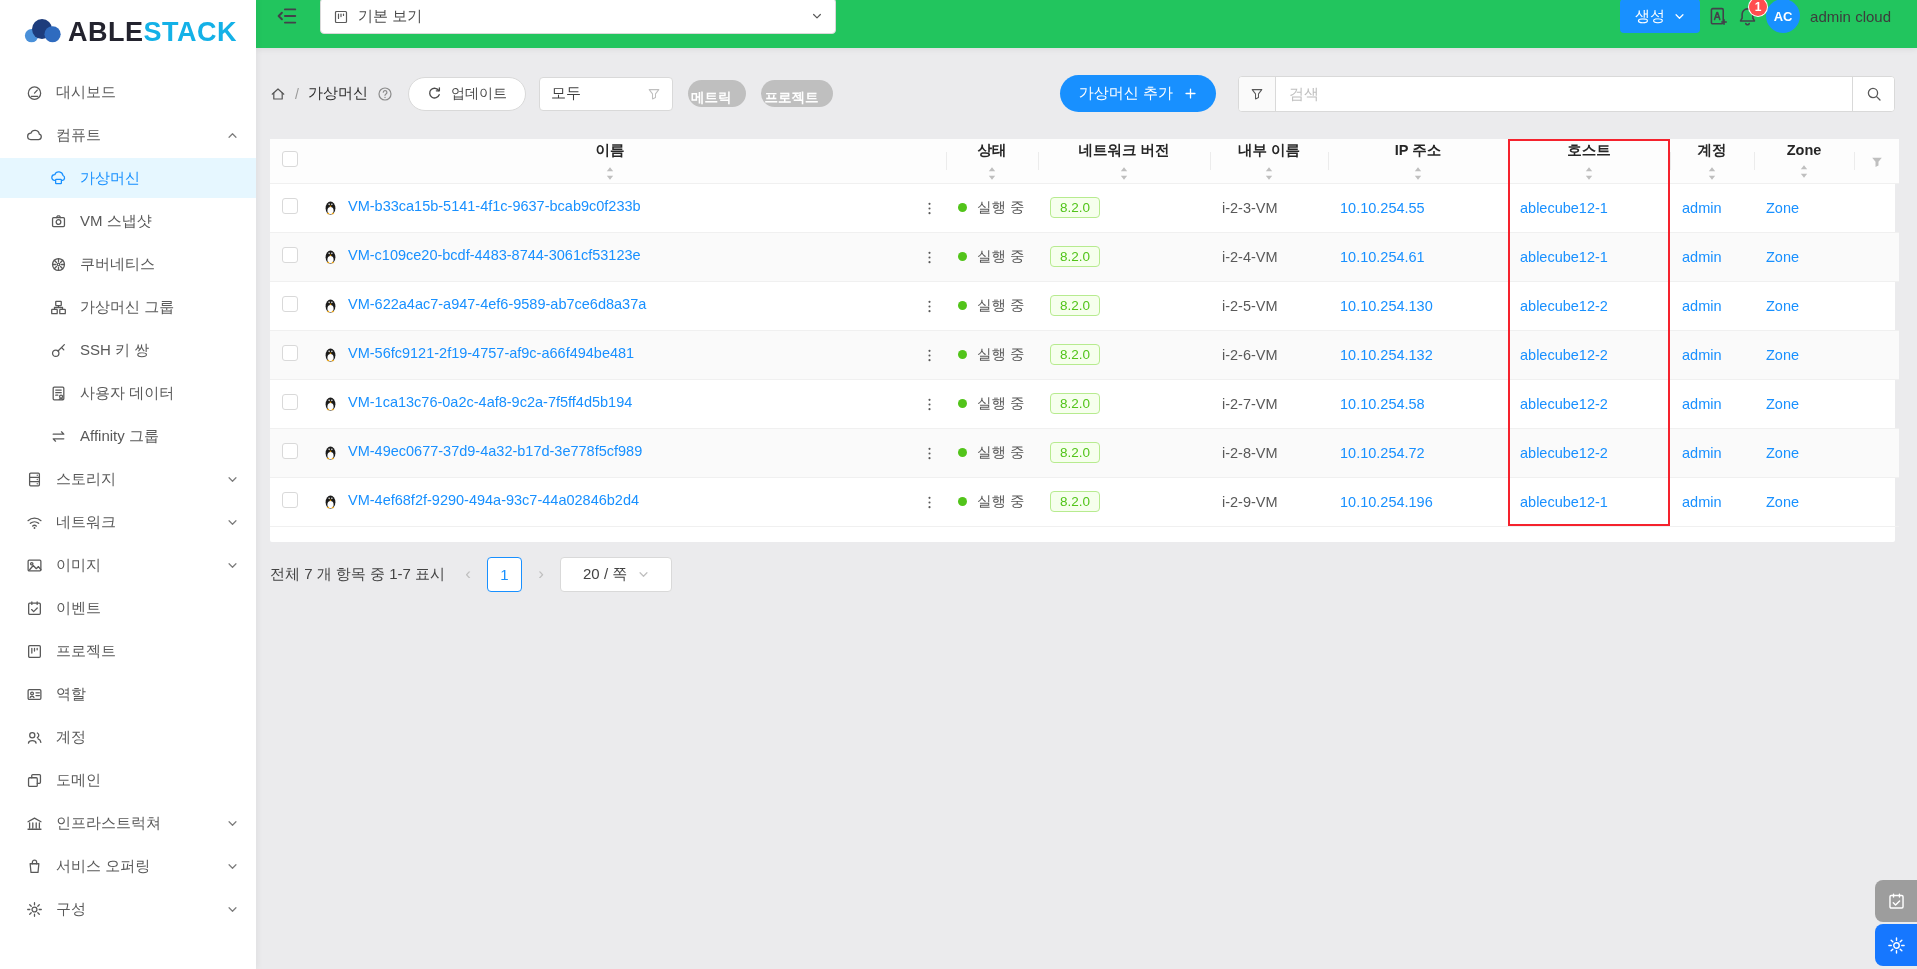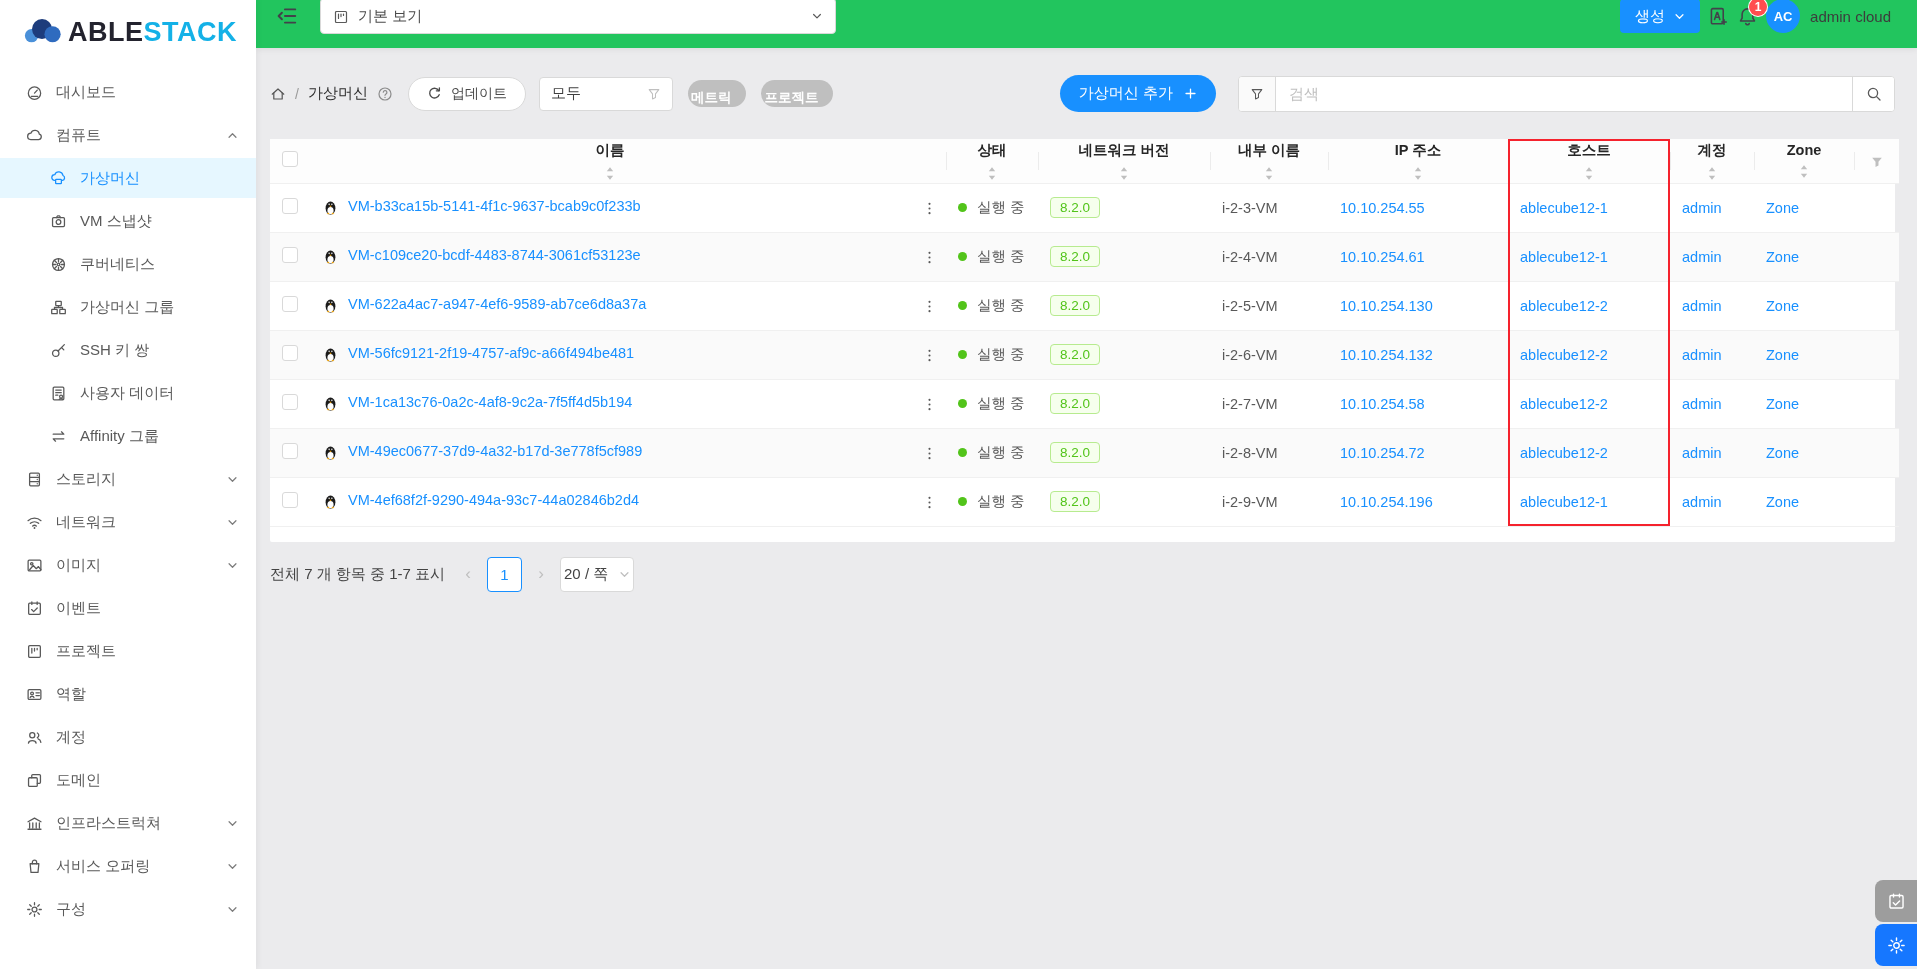--- a/index.html
+++ b/index.html
@@ -152,21 +152,21 @@
   
   .pagination { display: flex; align-items: center; margin-top: 15px; font-size: 15px; color: #434343; gap: 11px; }
   .pg-summary { margin-right: 4px; }
   .pg-arrow { color: #bfbfbf; font-size: 17px; cursor: pointer; width: 16px; text-align: center; }
   .pg-num {
     min-width: 35px; height: 35px; border: 1px solid #1890ff; color: #1890ff; border-radius: 4px;
     background: #fff; display: flex; align-items: center; justify-content: center; font-size: 15px; cursor: pointer;
   }
   .pg-size {
     height: 35px; border: 1px solid #d9d9d9; border-radius: 4px; background: #fff;
-    display: flex; align-items: center; gap: 11px; padding: 0 3px; color: #434343; cursor: pointer;
+    display: flex; align-items: center; gap: 11px; padding: 0 22px; color: #434343; cursor: pointer;
   }
   .pg-size .icn { width: 11px; height: 11px; color: #bfbfbf; }
 
   
   .float-buttons { position: fixed; right: 0; bottom: 3px; display: flex; flex-direction: column; gap: 2px; z-index: 10; }
   .fab { width: 42px; height: 42px; display: flex; align-items: center; justify-content: center; color: #fff; cursor: pointer; border-radius: 8px 0 0 8px; }
   .fab .icn { width: 19px; height: 19px; }
   .fab.gray { background: #9d9d9d; }
   .fab.blue { background: #1677ff; }
 </style>

